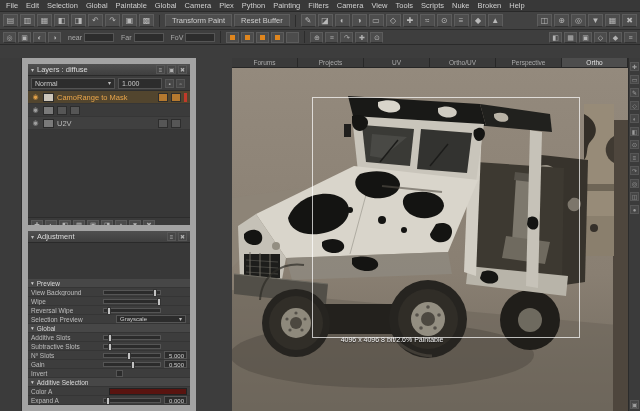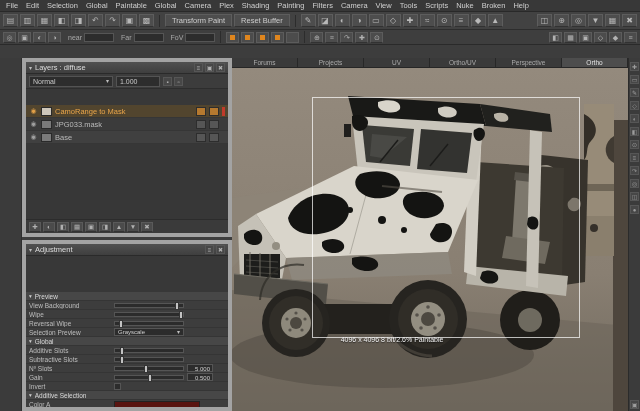--- a/index.html
+++ b/index.html
@@ -29,36 +29,36 @@
             color:#b2b2b2;font-size:7px;line-height:9px;text-align:center;overflow:hidden;}
   .tb2-label{margin-left:5px;color:#a8a8a8;}
   .tb2-input{width:30px;height:9px;background:#2c2c2c;border:1px solid #555;color:#cfcfcf;
              font-size:6.5px;line-height:7px;padding:0 2px;}
   .toggle{width:13px;height:11px;background:#4c4c4c;border:1px solid #5c5c5c;position:relative;}
   .toggle.on::after{content:"";position:absolute;left:3px;right:3px;top:2px;bottom:2px;background:#e0861e;}
   
   .main{position:absolute;top:58px;left:0;right:0;bottom:0;}
   .left-gutter{position:absolute;left:0;top:0;width:22px;bottom:0;background:#3b3b3b;border-right:1px solid #2e2e2e;}
   
-  .pal{position:absolute;left:22px;width:210px;background:#383838;border:4px solid #a3a3a3;display:flex;flex-direction:column;overflow:hidden;}
+  .pal{position:absolute;left:22px;width:174px;background:#383838;border:6px solid #a3a3a3;display:flex;flex-direction:column;overflow:hidden;}
   .layers-pal{top:0;height:179px;}
-  .adjust-pal{top:182px;bottom:0;gap:36px;}
+  .adjust-pal{top:167px;bottom:0;gap:36px;}
   .pal-head{height:12px;flex:0 0 12px;background:linear-gradient(#505050,#3f3f3f);display:flex;align-items:center;
             font-size:7.5px;color:#dcdcdc;padding:0 3px;gap:3px;border-bottom:1px solid #2a2a2a;}
   .pal-head .spacer{flex:1;}
   .ph-icon{width:9px;height:9px;font-size:6px;color:#b0b0b0;text-align:center;line-height:8px;
            background:#474747;border:1px solid #565656;overflow:hidden;}
   .caret{font-size:6px;color:#bdbdbd;}
   .blend-row{height:15px;flex:0 0 15px;display:flex;align-items:center;gap:3px;padding:0 3px;
              background:#3c3c3c;border-bottom:1px solid #2d2d2d;}
   .dropdown{flex:0 0 84px;height:11px;background:#2d2d2d;border:1px solid #535353;color:#c8c8c8;
             font-size:7px;line-height:9px;padding:0 3px;display:flex;justify-content:space-between;align-items:center;}
   .spin{width:44px;height:11px;background:#2d2d2d;border:1px solid #535353;color:#c8c8c8;
         font-size:7px;line-height:9px;padding:0 3px;}
-  .layer-list{flex:0 0 auto;margin-top:16px;}
+  .layer-list{flex:0 0 auto;}
   .layer-row{height:13px;display:flex;align-items:center;gap:3px;padding:0 3px;font-size:7.5px;
              color:#b9b9b9;background:#404040;border-bottom:1px solid #363636;}
   .layer-row:nth-child(even){background:#3b3b3b;}
   .layer-row.selected{background:#52452e;color:#e9a54a;}
   .eye{font-size:7px;color:#9f9f9f;width:9px;text-align:center;}
   .layer-row.selected .eye{color:#e2a047;}
   .thumb{width:11px;height:9px;background:#7a7a7a;border:1px solid #2a2a2a;}
   .layer-row.selected .thumb{background:#cdc6ba;}
   .lname{flex:1;white-space:nowrap;overflow:hidden;}
   .licon{width:10px;height:9px;background:#565656;border:1px solid #2d2d2d;}
@@ -117,21 +117,21 @@
 
   <div class="menubar">
       <span class="menu-item">File</span>
       <span class="menu-item">Edit</span>
       <span class="menu-item">Selection</span>
       <span class="menu-item">Global</span>
       <span class="menu-item">Paintable</span>
       <span class="menu-item">Global</span>
       <span class="menu-item">Camera</span>
       <span class="menu-item">Plex</span>
-      <span class="menu-item">Shading</span>
+      <span class="menu-item">Python</span>
       <span class="menu-item">Painting</span>
       <span class="menu-item">Filters</span>
       <span class="menu-item">Camera</span>
       <span class="menu-item">View</span>
       <span class="menu-item">Tools</span>
       <span class="menu-item">Scripts</span>
       <span class="menu-item">Nuke</span>
       <span class="menu-item">Broken</span>
       <span class="menu-item">Help</span>
     </div>
@@ -247,29 +247,28 @@
           <span class="eye">◉</span>
           <span class="thumb"></span>
           <span class="lname">CamoRange to Mask</span>
           <span class="licon"></span>
           <span class="licon"></span>
           <span class="lmark"></span>
         </div>
           <div class="layer-row">
           <span class="eye">◉</span>
           <span class="thumb"></span>
-          <span class="lname">JPG033.mask</span>
           <span class="licon"></span>
           <span class="licon"></span>
           <span class="lmark"></span>
         </div>
           <div class="layer-row">
           <span class="eye">◉</span>
           <span class="thumb"></span>
-          <span class="lname">Base</span>
+          <span class="lname">U2V</span>
           <span class="licon"></span>
           <span class="licon"></span>
           <span class="lmark"></span>
         </div>
         </div>
       <div class="pal-fill"></div>
       <div class="pal-foot">
           <span class="pf-icon">✚</span>
           <span class="pf-icon">◐</span>
           <span class="pf-icon">◧</span>

